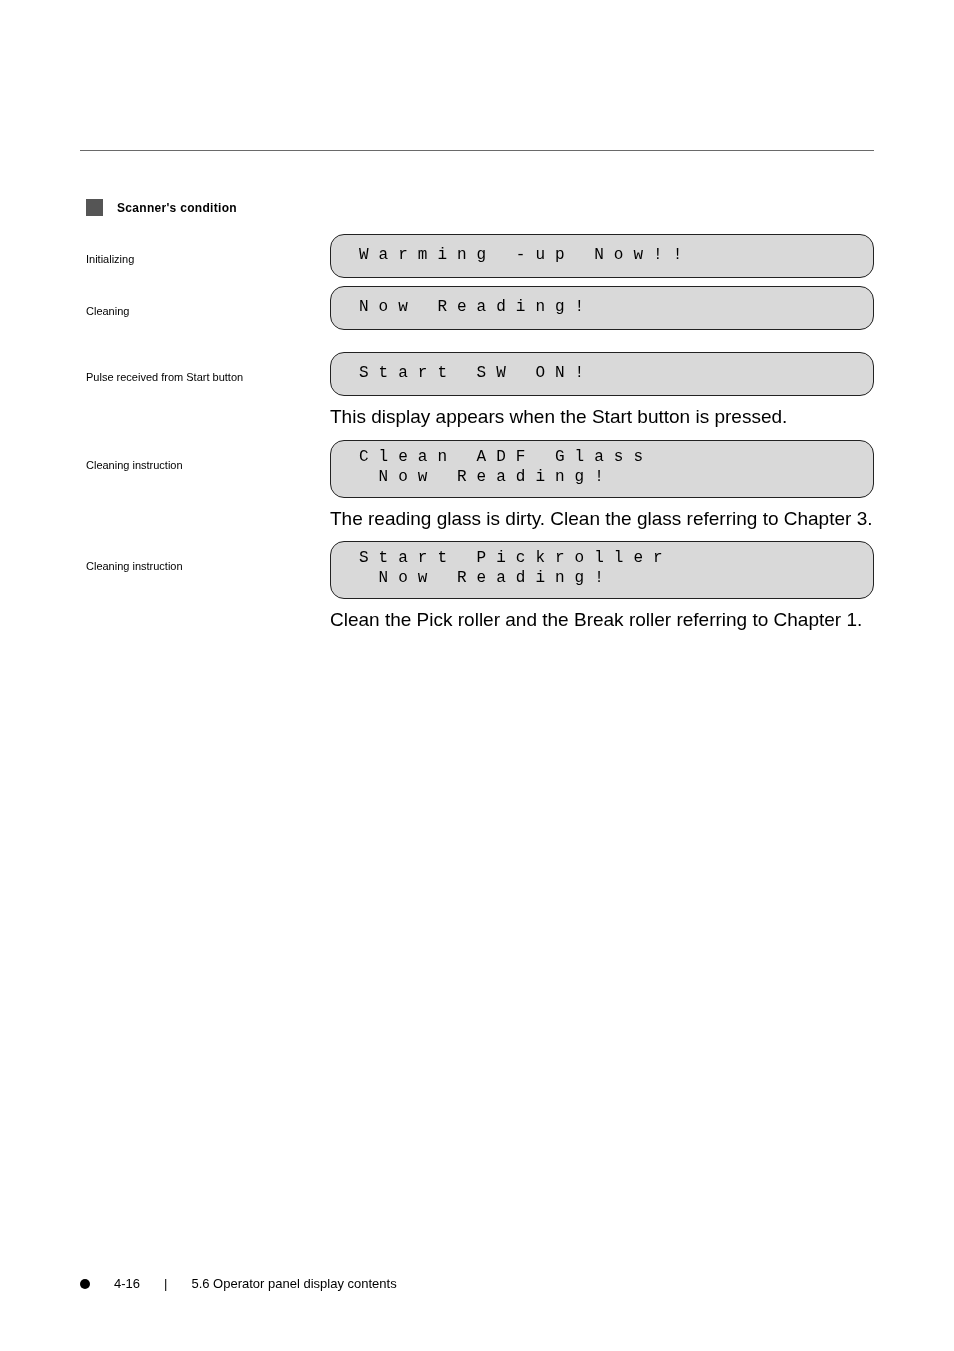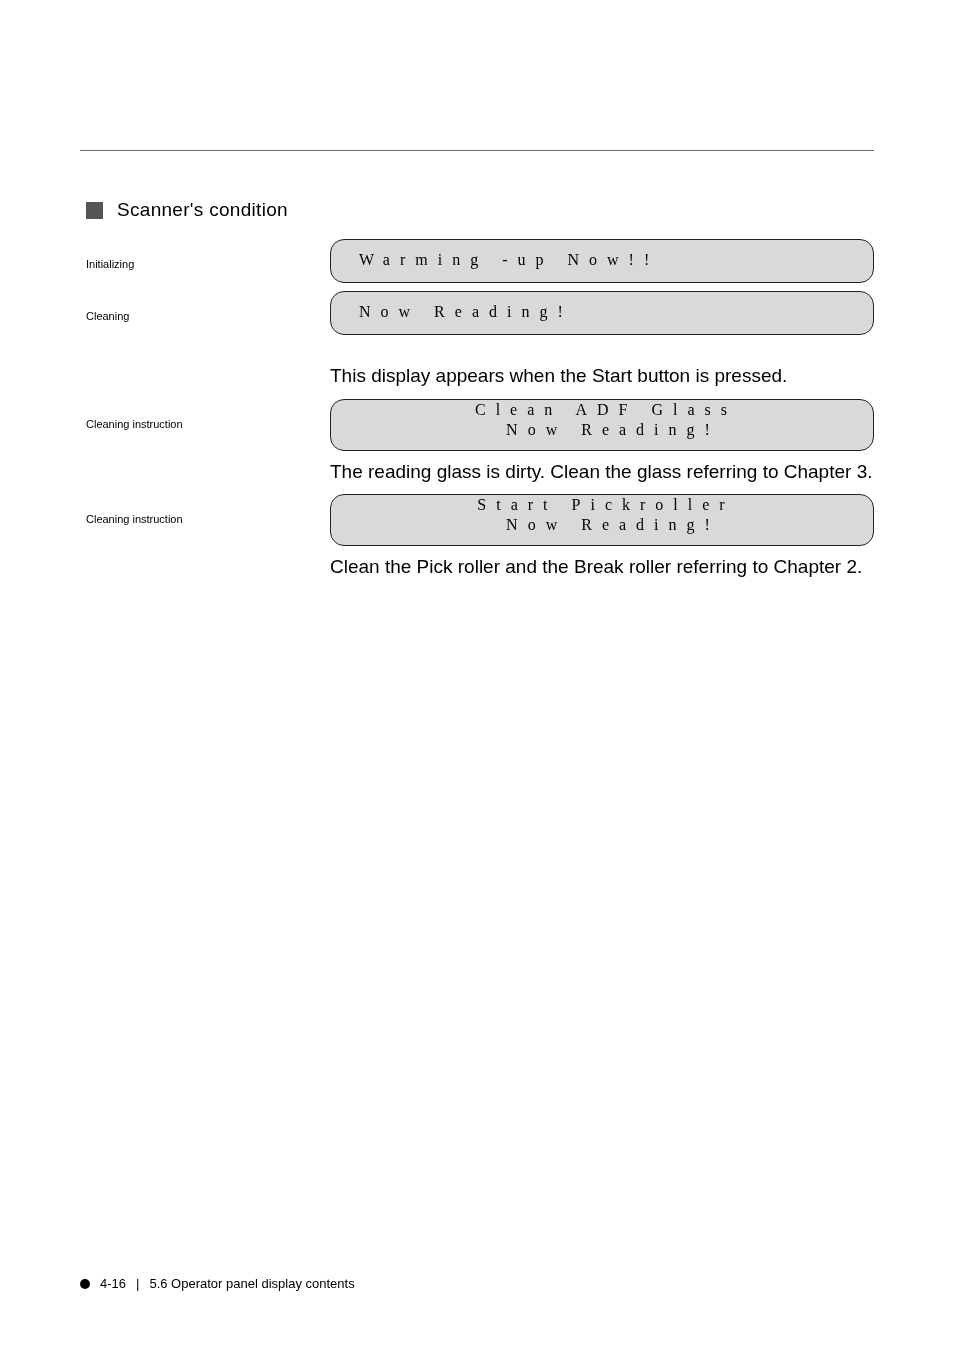--- a/index.html
+++ b/index.html
@@ -5,44 +5,44 @@
   * { box-sizing: border-box; margin: 0; padding: 0; }
   html, body { width: 954px; height: 1351px; background: #fff; font-family: Arial, Helvetica, sans-serif; }
   .page { width: 954px; height: 1351px; position: relative; padding: 150px 80px 0 80px; }
 
   .heading { position: relative; margin-bottom: 48px; }
   .heading .rule { height: 1px; background: #6a6a6a; width: 100%; margin-bottom: 6px; }
 
   .group { margin-left: 6px; margin-bottom: 30px; }
   .group-head { display: flex; align-items: center; gap: 14px; margin-bottom: 18px; }
   .sq { width: 17px; height: 17px; background: #555; display: inline-block; flex: 0 0 17px; }
-  .group-title { font-size: 19px; font-weight: 400; letter-spacing: 0.3px; }
+  .group-title { font-size: 12px; font-weight: 700; letter-spacing: 0.3px; }
 
   .row { display: flex; align-items: flex-start; margin-bottom: 8px; }
   .label-col { width: 244px; font-size: 11px; line-height: 1.35; padding-top: 18px; }
   .panel-col { flex: 1; }
 
   .desc { font-size: 19px; margin: 6px 0 10px 244px; line-height: 1.35; }
 
   .lcd {
     background: #d9d9d9;
     border: 1px solid #222;
     border-radius: 14px;
     padding: 10px 20px 12px 28px;
-    font-family: Liberation Serif, serif;
+    font-family: Liberation Mono, monospace;
     font-size: 16px;
     letter-spacing: 10px;
     line-height: 1.25;
     white-space: pre;
     color: #000;
   }
-  .lcd.two { padding-top: 0; padding-bottom: 10px; text-align: center; }
+  .lcd.two { padding-top: 6px; padding-bottom: 10px; }
   .lcd .l2 { display: block; }
 
-  .foot { position: absolute; left: 80px; bottom: 60px; display: flex; align-items: center; gap: 10px; font-size: 13px; }
+  .foot { position: absolute; left: 80px; bottom: 60px; display: flex; align-items: center; gap: 24px; font-size: 13px; }
   .dot { width: 10px; height: 10px; border-radius: 50%; background: #000; display: inline-block; }
 </style>
 </head>
 <body>
 
 <div class="page">
 
   <div class="heading">
     <div class="rule"></div>
   </div>
@@ -62,37 +62,43 @@
 
     <div class="row">
       <div class="label-col">Cleaning</div>
       <div class="panel-col">
         <div class="lcd">Now Reading!</div>
       </div>
     </div>
 
     <div style="height:14px"></div>
 
+    <div class="row">
+      <div class="label-col">Pulse received from Start button</div>
+      <div class="panel-col">
+        <div class="lcd">Start SW ON!</div>
+      </div>
+    </div>
     <div class="desc">This display appears when the Start button is pressed.</div>
 
     <div class="row">
       <div class="label-col">Cleaning instruction</div>
       <div class="panel-col">
         <div class="lcd two"><span>Clean ADF Glass</span><span class="l2"> Now Reading!</span></div>
       </div>
     </div>
     <div class="desc">The reading glass is dirty. Clean the glass referring to Chapter 3.</div>
 
     <div class="row">
       <div class="label-col">Cleaning instruction</div>
       <div class="panel-col">
         <div class="lcd two"><span>Start Pickroller</span><span class="l2"> Now Reading!</span></div>
       </div>
     </div>
-    <div class="desc">Clean the Pick roller and the Break roller referring to Chapter 2.</div>
+    <div class="desc">Clean the Pick roller and the Break roller referring to Chapter 1.</div>
 
   </div>
 
   <div class="foot">
     <span class="dot"></span>
     <span>4-16</span>
     <span>|</span>
     <span>5.6 Operator panel display contents</span>
   </div>
 

